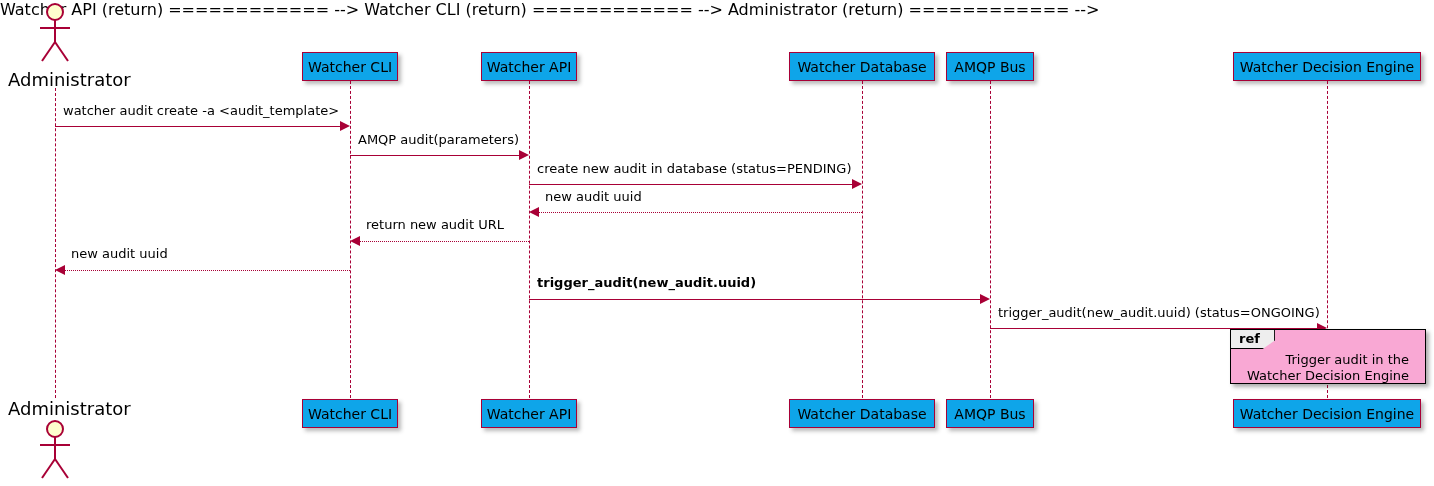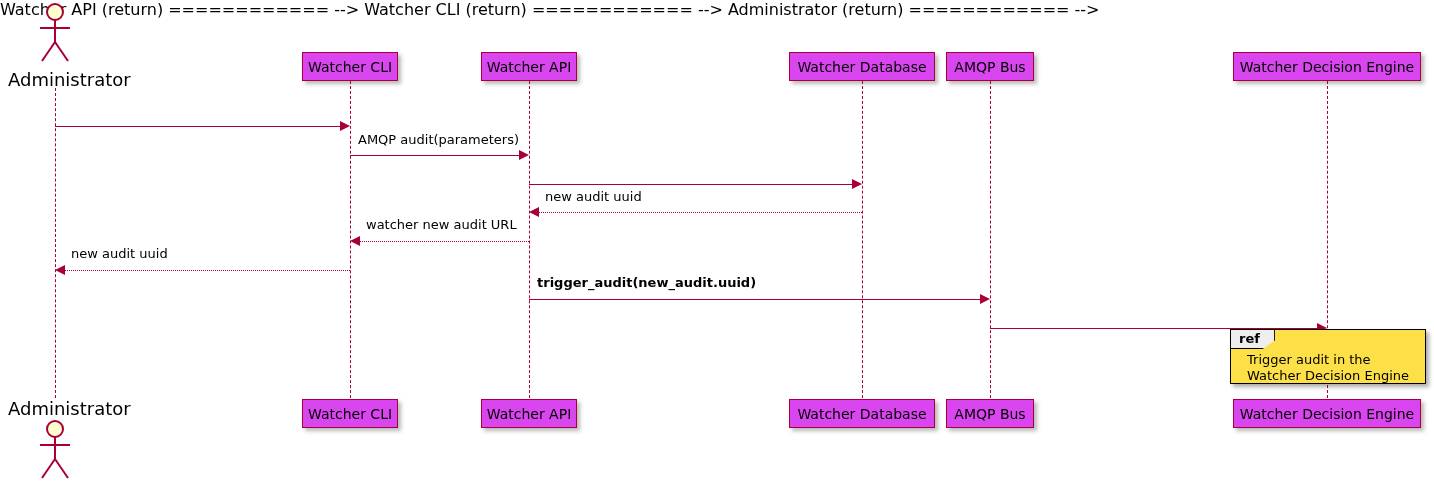--- a/index.html
+++ b/index.html
@@ -13,21 +13,21 @@
     width: 1434px;
     height: 486px;
     background: #FFFFFF;
     font-family: "DejaVu Sans", sans-serif;
     overflow: hidden;
   }
   
   .participant {
     position: absolute;
     box-sizing: border-box;
-    background: #d946ef;
+    background: #0ea5e9;
     border: 1.5px solid #A80036;
     color: #000000;
     font-size: 14px;
     line-height: 1;
     display: flex;
     align-items: center;
     justify-content: center;
     padding: 0 10px;
     height: 29px;
     white-space: nowrap;
@@ -78,23 +78,24 @@
   }
   .arrowhead.left {
     border-top: 5px solid transparent;
     border-bottom: 5px solid transparent;
     border-right: 10px solid #A80036;
   }
   
   .ref-box {
     position: absolute;
     box-sizing: border-box;
-    background: #fde047;
+    background: #f9a8d4;
     border: 1.5px solid #000000;
     box-shadow: 3px 3px 4px rgba(40,40,40,0.38);
+    text-align: right;
   }
   .ref-tab {
     position: absolute;
     left: 0;
     top: 0;
     background: #EEEEEE;
     border-right: 1.5px solid #000000;
     border-bottom: 1.5px solid #000000;
     font-size: 13px;
     font-weight: bold;
@@ -149,53 +150,56 @@
 
   
   <div class="lifeline" style="left:55px;   top:88px; height:310px;"></div>
   <div class="lifeline" style="left:350px;  top:81px; height:317px;"></div>
   <div class="lifeline" style="left:529px;  top:81px; height:317px;"></div>
   <div class="lifeline" style="left:862px;  top:81px; height:317px;"></div>
   <div class="lifeline" style="left:990px;  top:81px; height:317px;"></div>
   <div class="lifeline" style="left:1327px; top:81px; height:317px;"></div>
 
   
+  <div class="msg-label" style="left:63px; top:104px;">watcher audit create -a &lt;audit_template&gt;</div>
   <div class="msg-line" style="left:55px; top:126px; width:285px;"></div>
   <div class="arrowhead right" style="left:340px; top:121px;"></div>
 
   
   <div class="msg-label" style="left:358px; top:133px;">AMQP audit(parameters)</div>
   <div class="msg-line" style="left:350px; top:155px; width:169px;"></div>
   <div class="arrowhead right" style="left:519px; top:150px;"></div>
 
   
+  <div class="msg-label" style="left:537px; top:162px;">create new audit in database (status=PENDING)</div>
   <div class="msg-line" style="left:529px; top:184px; width:323px;"></div>
   <div class="arrowhead right" style="left:852px; top:179px;"></div>
 
    Watcher API (return) ============ --&gt;
   <div class="msg-label" style="left:545px; top:190px;">new audit uuid</div>
   <div class="msg-line dotted" style="left:539px; top:212px; width:323px;"></div>
   <div class="arrowhead left" style="left:529px; top:207px;"></div>
 
    Watcher CLI (return) ============ --&gt;
-  <div class="msg-label" style="left:366px; top:218px;">watcher new audit URL</div>
+  <div class="msg-label" style="left:366px; top:218px;">return new audit URL</div>
   <div class="msg-line dotted" style="left:360px; top:241px; width:169px;"></div>
   <div class="arrowhead left" style="left:350px; top:236px;"></div>
 
    Administrator (return) ============ --&gt;
   <div class="msg-label" style="left:71px; top:247px;">new audit uuid</div>
   <div class="msg-line dotted" style="left:65px; top:270px; width:285px;"></div>
   <div class="arrowhead left" style="left:55px; top:265px;"></div>
 
   
   <div class="msg-label" style="left:537px; top:276px;font-weight:bold;">trigger_audit(new_audit.uuid)</div>
   <div class="msg-line" style="left:529px; top:299px; width:451px;"></div>
   <div class="arrowhead right" style="left:980px; top:294px;"></div>
 
   
+  <div class="msg-label" style="left:998px; top:306px;">trigger_audit(new_audit.uuid) (status=ONGOING)</div>
   <div class="msg-line" style="left:990px; top:328px; width:327px;"></div>
   <div class="arrowhead right" style="left:1317px; top:323px;"></div>
 
   
   <div class="ref-box" style="left:1230px; top:329px; width:196px; height:55px;">
     <div class="ref-tab">ref</div>
     <div class="ref-text" style="left:16px; top:22px;">Trigger audit in the
 Watcher Decision Engine</div>
   </div>
 

